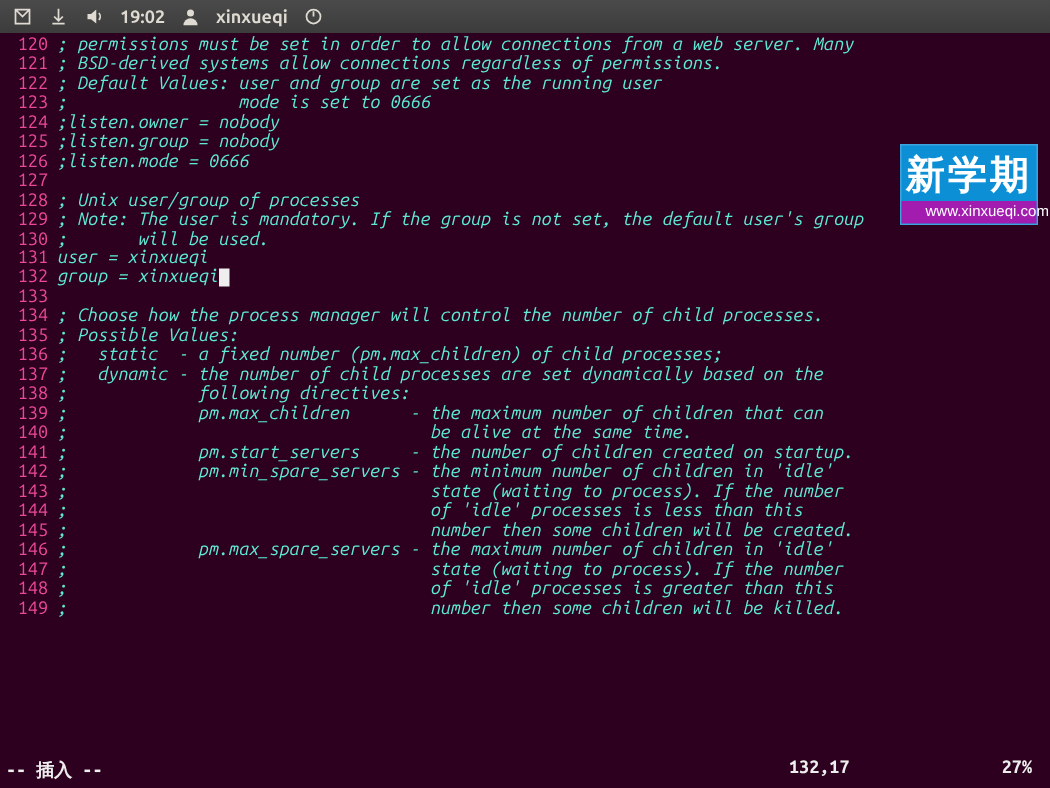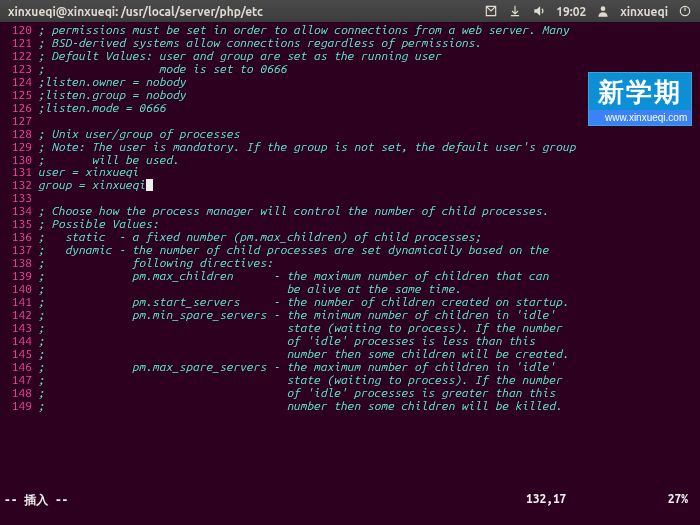--- a/index.html
+++ b/index.html
@@ -43,56 +43,55 @@
 }
 .txt { color: #5eead4; font-style: italic; }
 .cursor {
   display: inline-block;
   width: 7px; height: 12px;
   background: #eee;
   vertical-align: text-bottom;
 }
 .statusbar {
   position: absolute;
-  bottom: 16px; left: 4px; right: 4px;
+  bottom: 3px; left: 4px; right: 4px;
   display: flex;
   color: #eee;
   font-weight: bold;
 }
 .statusbar .mode { flex: 0 0 auto; }
 .statusbar .spacer { flex: 1; }
 .statusbar .pos { width: 120px; }
 .statusbar .pct { width: 50px; text-align: right; padding-right: 8px; }
 .watermark {
   position: absolute;
-  top: 72px; right: 8px;
-  width: 104px;
+  top: 96px; right: 8px;
+  width: 92px;
   background: #0d8fd6;
   color: #fff;
   text-align: center;
   font-family: sans-serif;
   border: 1px solid #fff3;
 }
 .watermark .cn {
   font-size: 26px;
   font-weight: bold;
   letter-spacing: 2px;
   padding: 2px 0 0;
 }
 .watermark .url {
-  background: #3b82f6;
+  background: #a21caf;
   font-size: 10px;
   padding: 2px 16px;
 }
 </style>
 </head>
 <body>
 
 <div class="menubar">
-  <span class="title">xinxueqi@xinxueqi: /usr/local/server/php/etc</span>
   <span class="tray">
     <span>
         <svg viewBox="0 0 24 24">
           <path d="M4 4h16v16H4z M4 4l8 8 8-8" fill="none" stroke="#dfdbd2" stroke-width="2"></path>
         </svg>
       </span>
     <span>
         <svg viewBox="0 0 24 24">
           <path d="M12 3l0 14 M7 12l5 5 5-5 M5 20h14" fill="none" stroke="#dfdbd2" stroke-width="2"></path>
         </svg>

